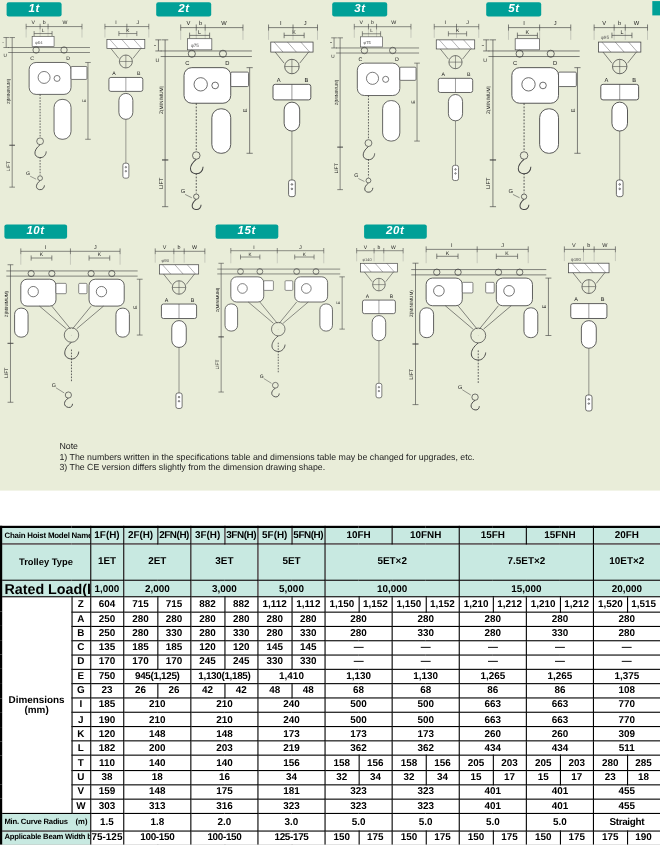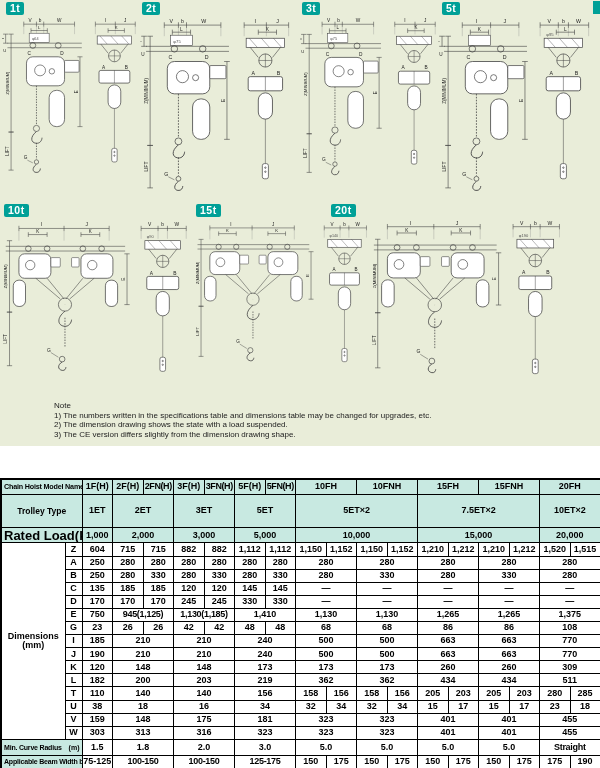--- a/index.html
+++ b/index.html
@@ -1,19 +1,19 @@
 <!DOCTYPE html>
 <html><head>
 <meta charset="utf-8">
 <style>
   html,body{margin:0;padding:0;background:#fff;font-family:"Liberation Sans",sans-serif;}
   .page{position:relative;width:600px;height:768px;background:#fff;overflow:hidden;}
   .drawings-area{position:absolute;left:0;top:0;width:600px;height:446px;background:#e9edd9;}
-  .badge{position:absolute;background:#00a097;color:#fff;font-weight:bold;
-         font-size:10.5px;line-height:13px;padding:0 4px;border-radius:2px;letter-spacing:.5px;}
+  .badge{position:absolute;background:#00a097;color:#fff;font-weight:bold;font-style:italic;
+         font-size:10.5px;line-height:13px;padding:0 20px;border-radius:2px;letter-spacing:.5px;}
   .badge-sliver{position:absolute;left:593px;top:1px;width:7px;height:13px;background:#00a097;}
   .dgroup{position:absolute;}
   .dgroup svg{position:absolute;left:0;top:0;width:100%;height:100%;}
   .note{position:absolute;left:54px;top:401px;font-size:8px;color:#222;line-height:9.5px;}
   .spec-heading{position:absolute;left:2px;top:458px;display:flex;align-items:center;gap:5px;
                 font-size:13.5px;font-weight:bold;color:#000;}
   .sq{width:13px;height:11px;background:#111;display:inline-block;}
   #spec-table{position:absolute;left:0;top:478px;width:600px;border-collapse:collapse;
               border:2px solid #000;table-layout:fixed;}
   #spec-table td{border:1px solid #000;font-size:9px;font-weight:bold;text-align:center;
@@ -700,21 +700,20 @@
             <rect x="28" y="146" width="6" height="15" rx="2" fill="#fff" stroke="#444444" stroke-width="0.7"></rect>
             <circle cx="31" cy="150" r="0.7" fill="none" stroke="#444444" stroke-width="0.7"></circle>
             <circle cx="31" cy="154" r="0.7" fill="none" stroke="#444444" stroke-width="0.7"></circle>
           </g>
         </svg>
     </div>
 
     <div class="note">
       <div>Note</div>
       <div>1) The numbers written in the specifications table and dimensions table may be changed for upgrades, etc.</div>
-      <div>2) The dimension drawing shows the state with a load suspended.</div>
       <div>3) The CE version differs slightly from the dimension drawing shape.</div>
     </div>
   </div>
 
 
   <table id="spec-table">
       <colgroup>
         <col style="width: 64px;">
         <col style="width: 17px;">
         <col style="width: 30.5px;">

